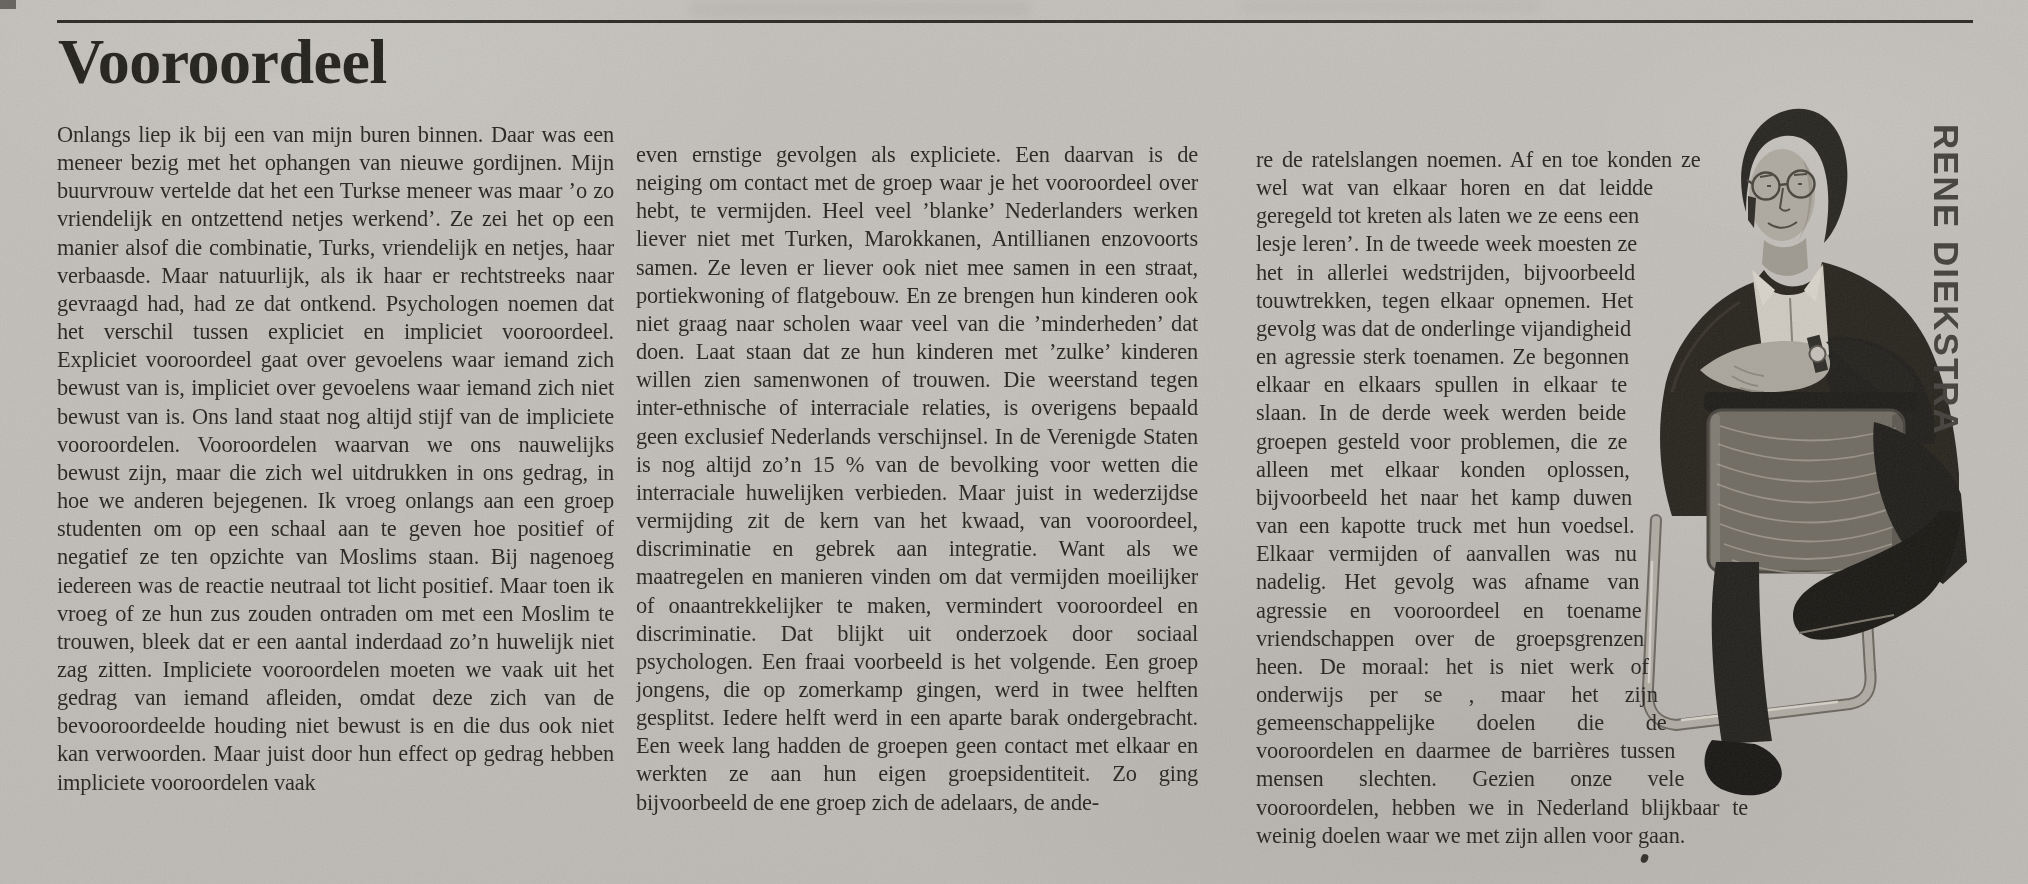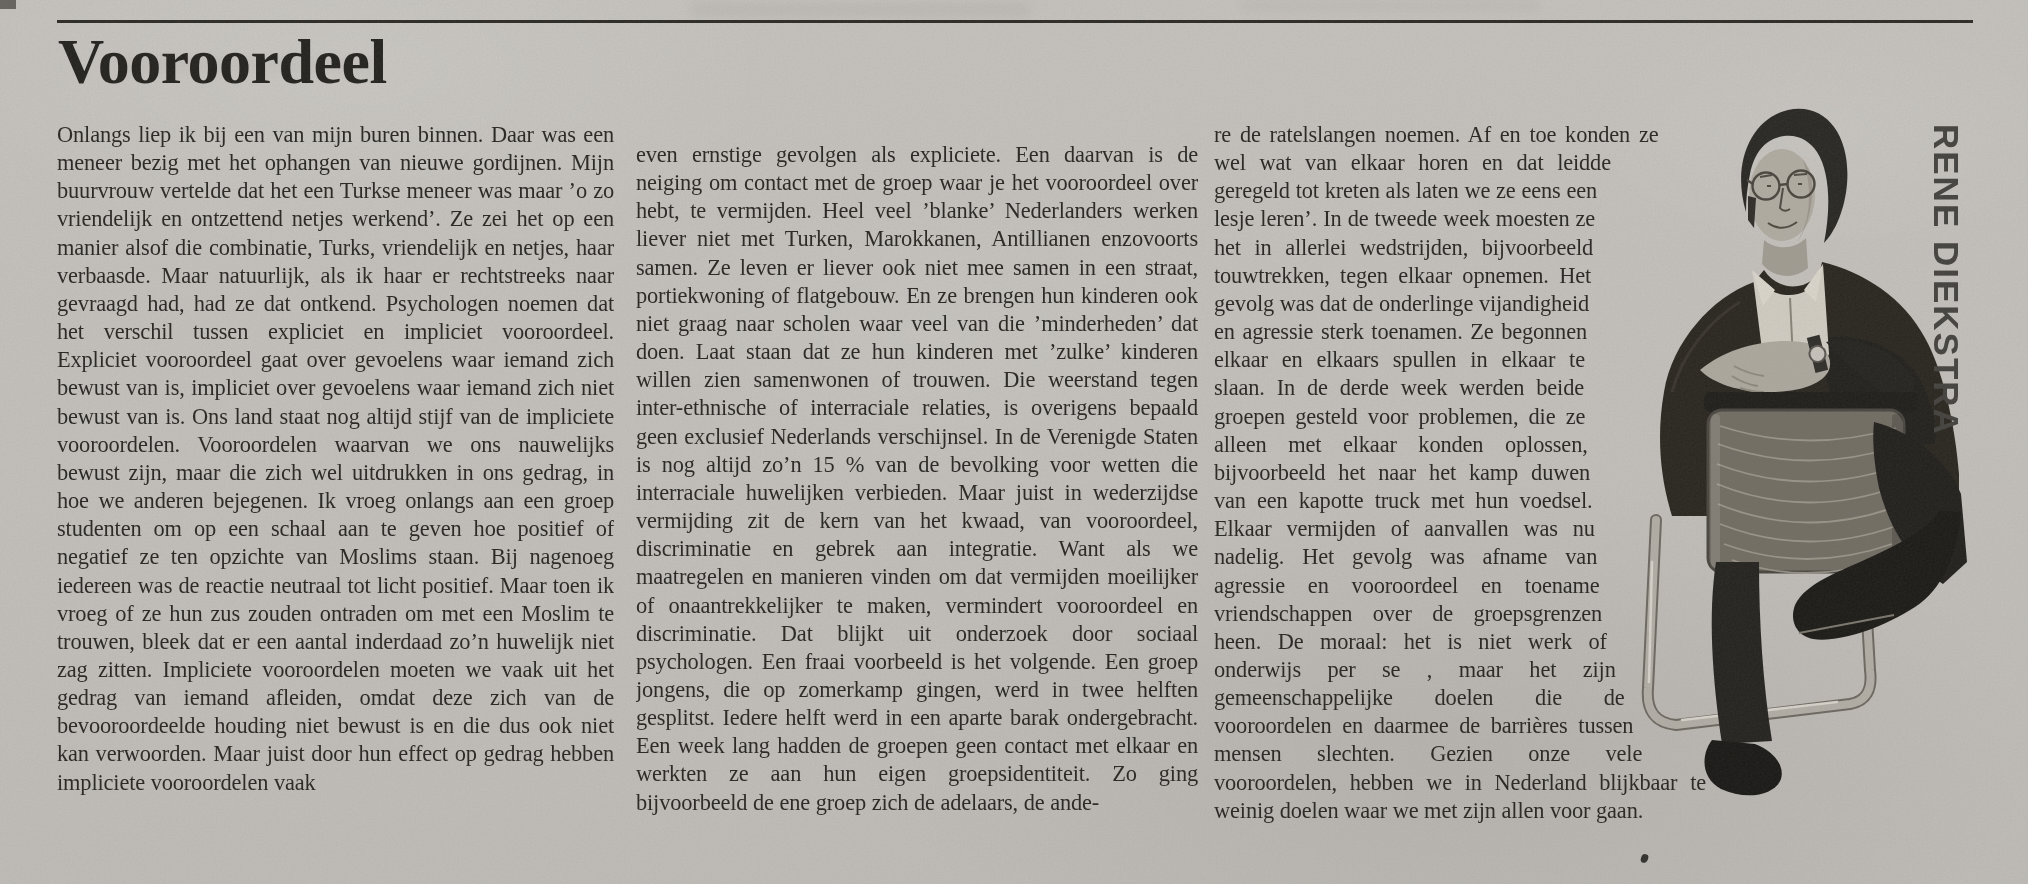--- a/index.html
+++ b/index.html
@@ -30,21 +30,21 @@
     font-size:64px; line-height:1; color:#1d1b17; letter-spacing:-.5px;
   }
 
   .col {
     position:absolute; top:121px; height:718px; overflow:hidden; z-index:3;
     font-size:22.4px; line-height:28.15px;
     color:#211f1b; text-align:justify; letter-spacing:-.15px; word-spacing:.2px;
   }
   .col1 { left:57px;   width:557px; }
   .col2 { left:636px;  width:562px;margin-top:20px; }
-  .col3 { left:1214px; width:492px; }
+  .col3 { left:1256px; width:492px;margin-top:25px; }
   .photo-runaround {
     float:right; width:122px; height:552px; margin-top:84px;
     shape-outside: polygon(100% 0%, 12% 10%, 0% 42%, 16% 78%, 52% 100%, 100% 100%);
   }
 
   .byline {
     position:absolute; left:1926px; top:124px; z-index:4;
     writing-mode:vertical-rl;
     font-family:"Liberation Sans", sans-serif; font-weight:700;
     font-size:35px; letter-spacing:2px; color:#403e3a;

